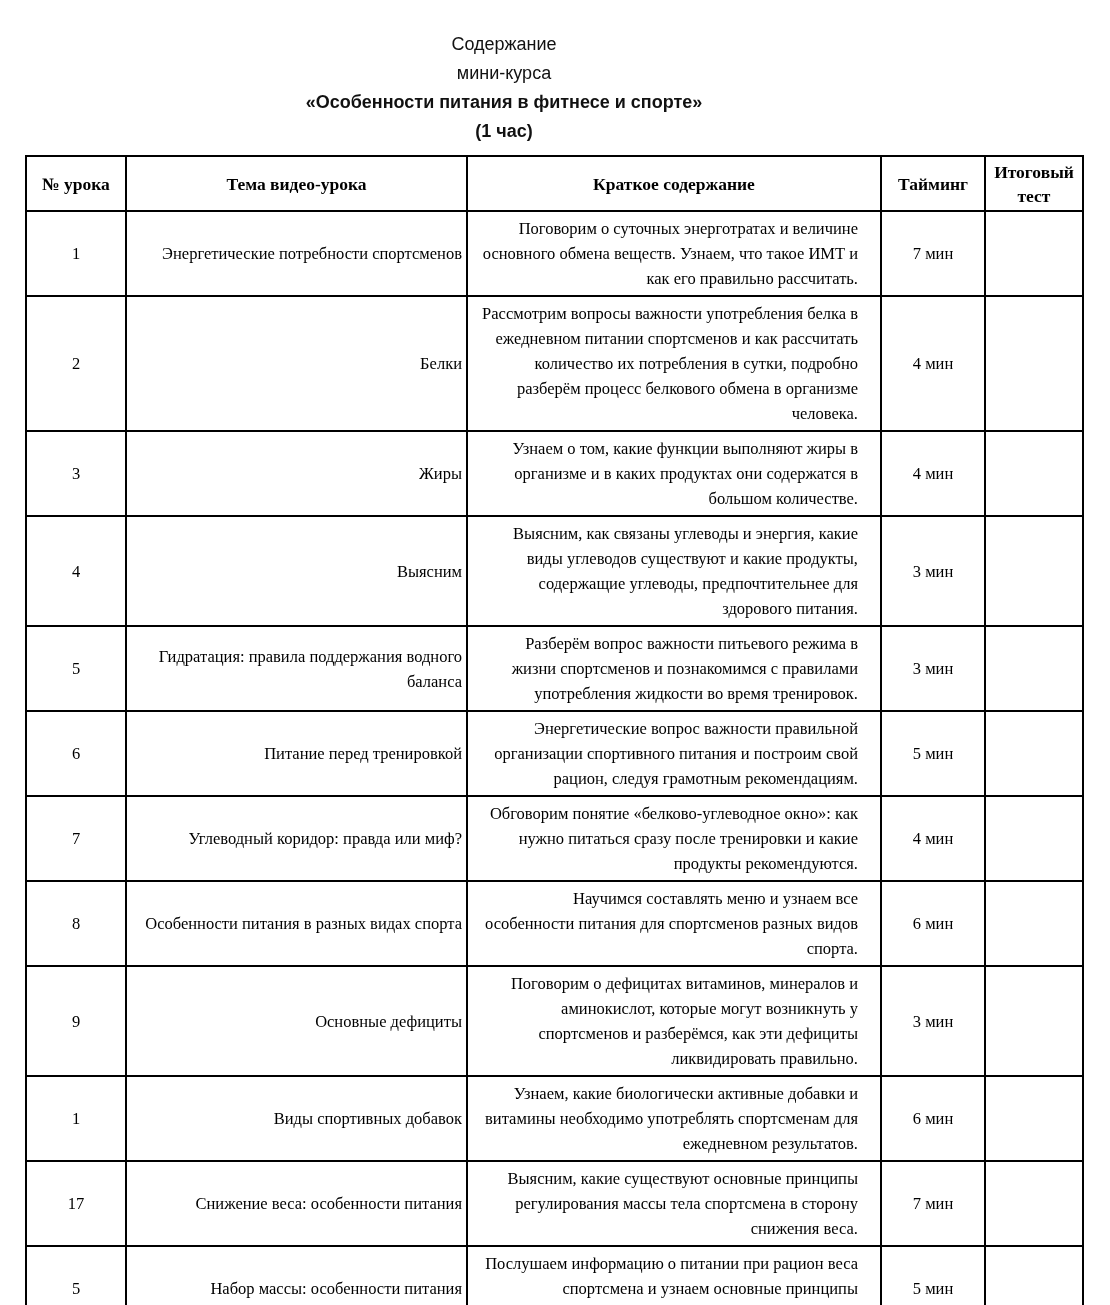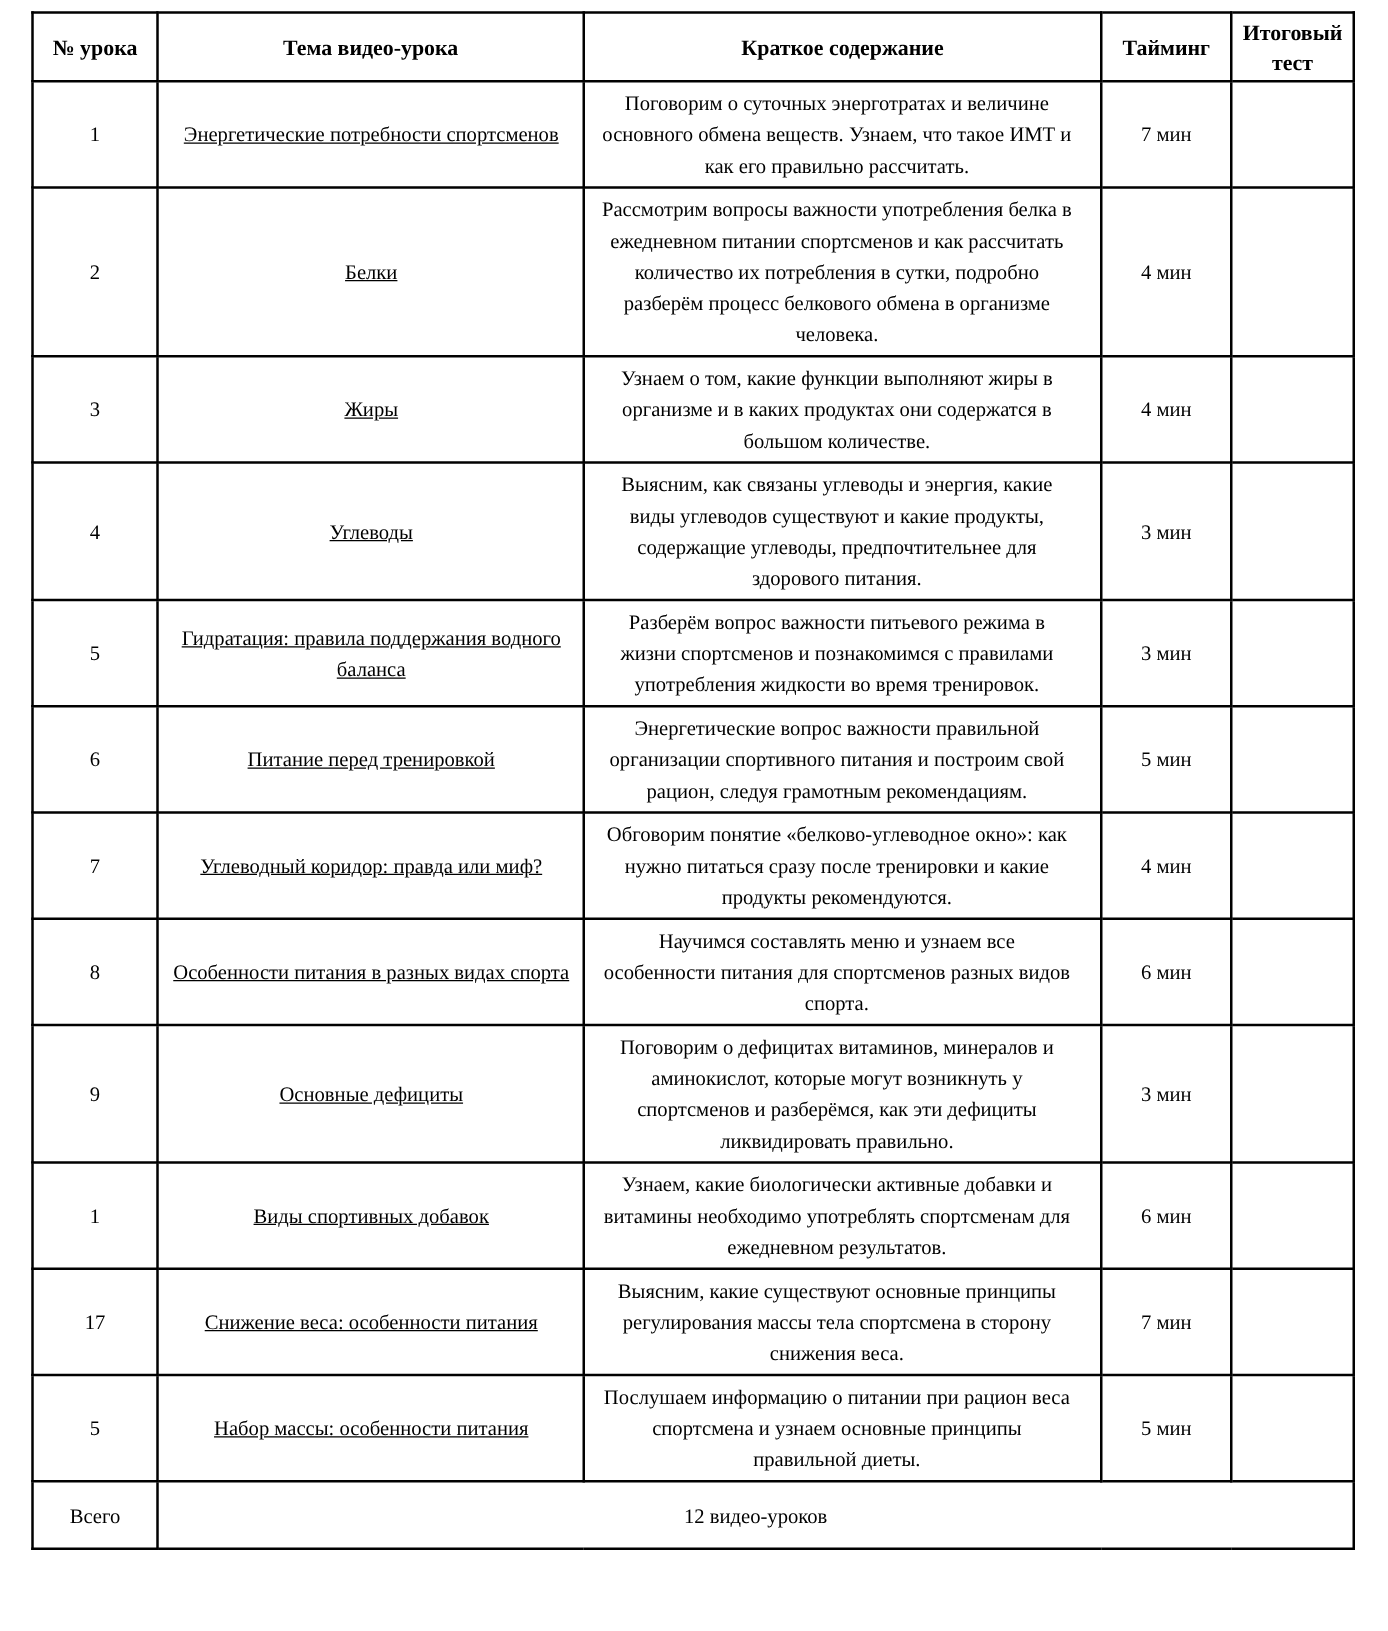--- a/index.html
+++ b/index.html
@@ -42,30 +42,36 @@
     height:49px;
     padding:2px 2px;
     line-height:24px;
   }
   .course-table td {
     font-size:16.5px;
     line-height:25px;
   }
   .lesson-row td { height:70px; }
   .cell-center { text-align:center; }
-  .cell-topic { text-align:center; padding:4px 4px 4px 5px;text-decoration:underline; }
-  .cell-summary { text-align:center; padding:4px 22px 4px 13px; }
+  .cell-topic { text-align:right; padding:4px 4px 4px 5px; }
+  .cell-summary { text-align:right; padding:4px 22px 4px 13px; }
   .cell-test { background:#ffffff; }
   tfoot .total-row td { height:50px; }
 </style>
 </head>
 <body>
 
 <div class="page">
 
+  <div class="title-block">
+    <div class="t-line">Содержание</div>
+    <div class="t-line">мини-курса</div>
+    <div class="t-line t-bold">«Особенности питания в фитнесе и спорте»</div>
+    <div class="t-line t-bold">(1 час)</div>
+  </div>
 
   <table class="course-table">
     <colgroup>
       <col style="width:100px">
       <col style="width:341px">
       <col style="width:414px">
       <col style="width:104px">
       <col style="width:98px">
     </colgroup>
     <thead>
@@ -97,21 +103,21 @@
   <tr class="lesson-row">
     <td class="cell-center">3</td>
     <td class="cell-topic">Жиры</td>
     <td class="cell-summary">Узнаем о том, какие функции выполняют жиры в организме и в каких продуктах они содержатся в большом количестве.</td>
     <td class="cell-center">4 мин</td>
     <td class="cell-test"></td>
   </tr>
 
   <tr class="lesson-row">
     <td class="cell-center">4</td>
-    <td class="cell-topic">Углеводы</td>
+    <td class="cell-topic">Выясним</td>
     <td class="cell-summary">Выясним, как связаны углеводы и энергия, какие виды углеводов существуют и какие продукты, содержащие углеводы, предпочтительнее для здорового питания.</td>
     <td class="cell-center">3 мин</td>
     <td class="cell-test"></td>
   </tr>
 
   <tr class="lesson-row">
     <td class="cell-center">5</td>
     <td class="cell-topic">Гидратация: правила поддержания водного баланса</td>
     <td class="cell-summary">Разберём вопрос важности питьевого режима в жизни спортсменов и познакомимся с правилами употребления жидкости во время тренировок.</td>
     <td class="cell-center">3 мин</td>

